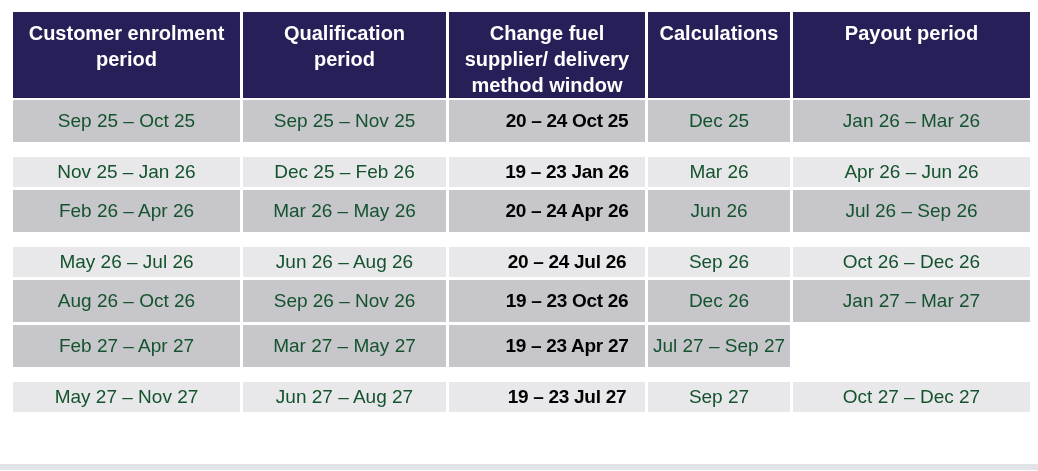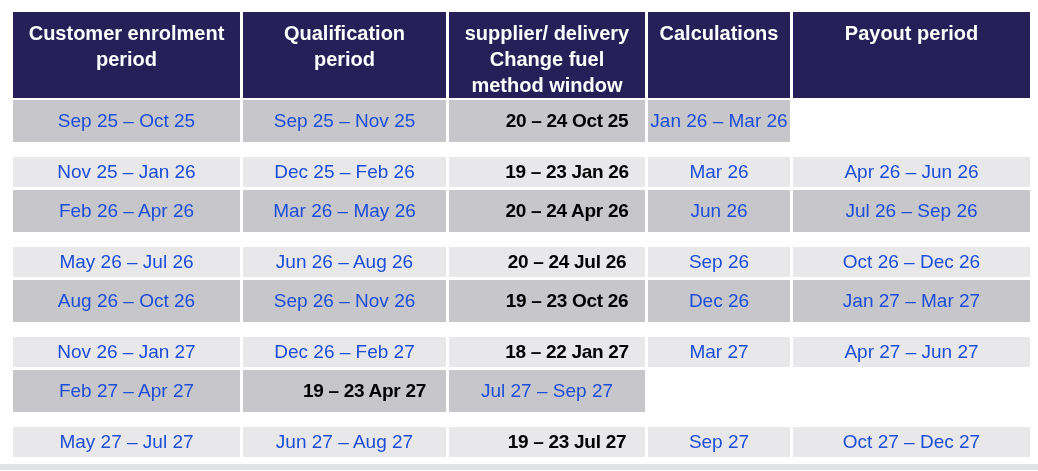--- a/index.html
+++ b/index.html
@@ -39,21 +39,21 @@
     flex-direction: column;
     align-items: center;
     justify-content: flex-start;
     padding-top: 8px;
     box-sizing: border-box;
     text-align: center;
   }
   .hline { display: block; }
   .cell {
     font-size: 19px;
-    color: #1d4ed8;
+    color: #14532d;
     display: flex;
     align-items: center;
     justify-content: center;
     text-align: center;
     white-space: nowrap;
   }
   .row.dark  .cell { background: #c7c6cb; }
   .row.light .cell { background: #e8e7ea; margin-top: 12px; }
   .cell.window-cell {
     font-weight: 700;
@@ -79,36 +79,37 @@
     <div class="hrow">
       <div class="hcell">
         <span class="hline">Customer enrolment</span>
         <span class="hline">period</span>
       </div>
       <div class="hcell">
         <span class="hline">Qualification</span>
         <span class="hline">period</span>
       </div>
       <div class="hcell">
+        <span class="hline">Change fuel</span>
         <span class="hline">supplier/ delivery</span>
-        <span class="hline">Change fuel</span>
         <span class="hline">method window</span>
       </div>
       <div class="hcell">
         <span class="hline">Calculations</span>
       </div>
       <div class="hcell">
         <span class="hline">Payout period</span>
       </div>
     </div>
 
     <div class="row dark">
       <div class="cell">Sep 25 – Oct 25</div>
       <div class="cell">Sep 25 – Nov 25</div>
       <div class="cell window-cell">20 – 24 Oct 25</div>
+      <div class="cell">Dec 25</div>
       <div class="cell">Jan 26 – Mar 26</div>
     </div>
 
     <div class="row light">
       <div class="cell">Nov 25 – Jan 26</div>
       <div class="cell">Dec 25 – Feb 26</div>
       <div class="cell window-cell">19 – 23 Jan 26</div>
       <div class="cell">Mar 26</div>
       <div class="cell">Apr 26 – Jun 26</div>
     </div>
@@ -130,36 +131,30 @@
     </div>
 
     <div class="row dark">
       <div class="cell">Aug 26 – Oct 26</div>
       <div class="cell">Sep 26 – Nov 26</div>
       <div class="cell window-cell">19 – 23 Oct 26</div>
       <div class="cell">Dec 26</div>
       <div class="cell">Jan 27 – Mar 27</div>
     </div>
 
-    <div class="row light">
-      <div class="cell">Nov 26 – Jan 27</div>
-      <div class="cell">Dec 26 – Feb 27</div>
-      <div class="cell window-cell">18 – 22 Jan 27</div>
-      <div class="cell">Mar 27</div>
-      <div class="cell">Apr 27 – Jun 27</div>
-    </div>
 
     <div class="row dark">
       <div class="cell">Feb 27 – Apr 27</div>
+      <div class="cell">Mar 27 – May 27</div>
       <div class="cell window-cell">19 – 23 Apr 27</div>
       <div class="cell">Jul 27 – Sep 27</div>
     </div>
 
     <div class="row light">
-      <div class="cell">May 27 – Jul 27</div>
+      <div class="cell">May 27 – Nov 27</div>
       <div class="cell">Jun 27 – Aug 27</div>
       <div class="cell window-cell">19 – 23 Jul 27</div>
       <div class="cell">Sep 27</div>
       <div class="cell">Oct 27 – Dec 27</div>
     </div>
 
   </div>
 
   <div class="bottom-band"></div>
 </div>

